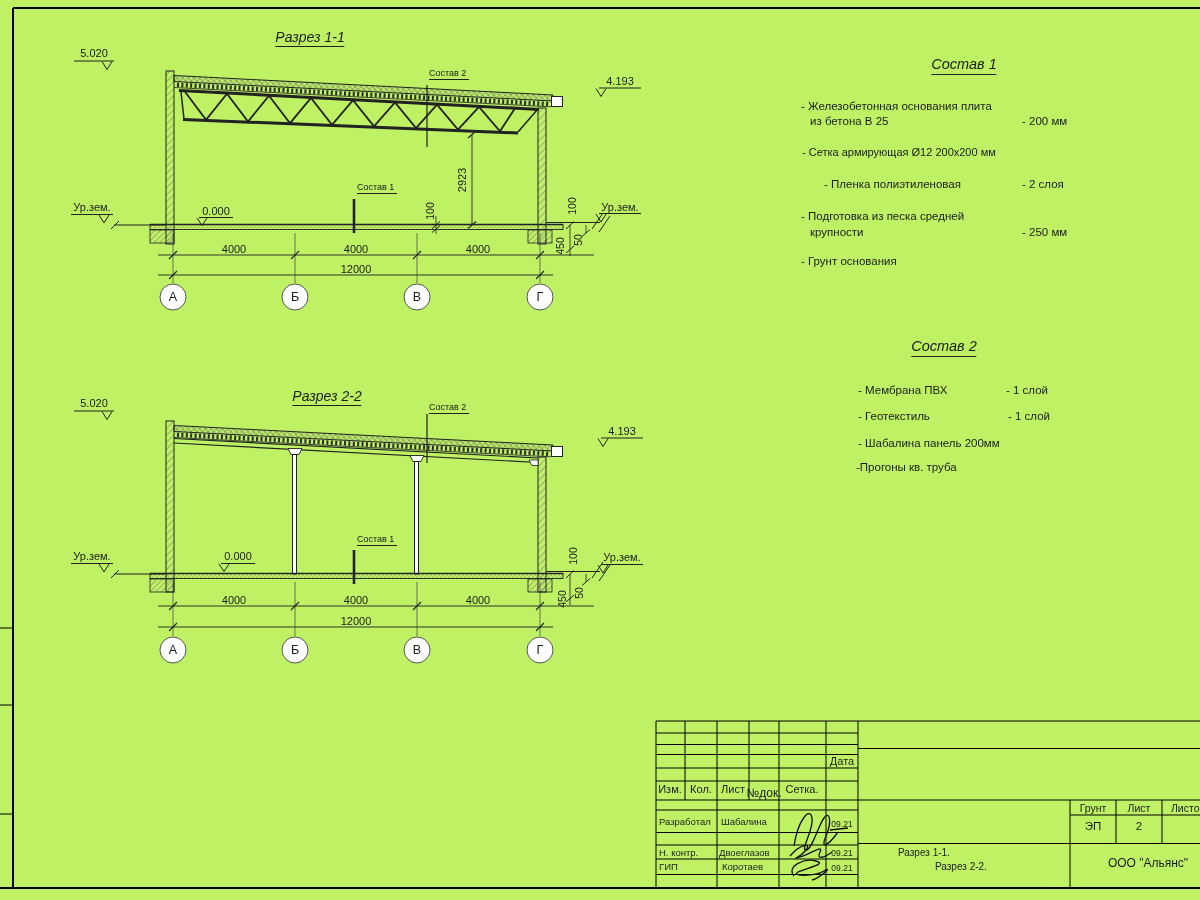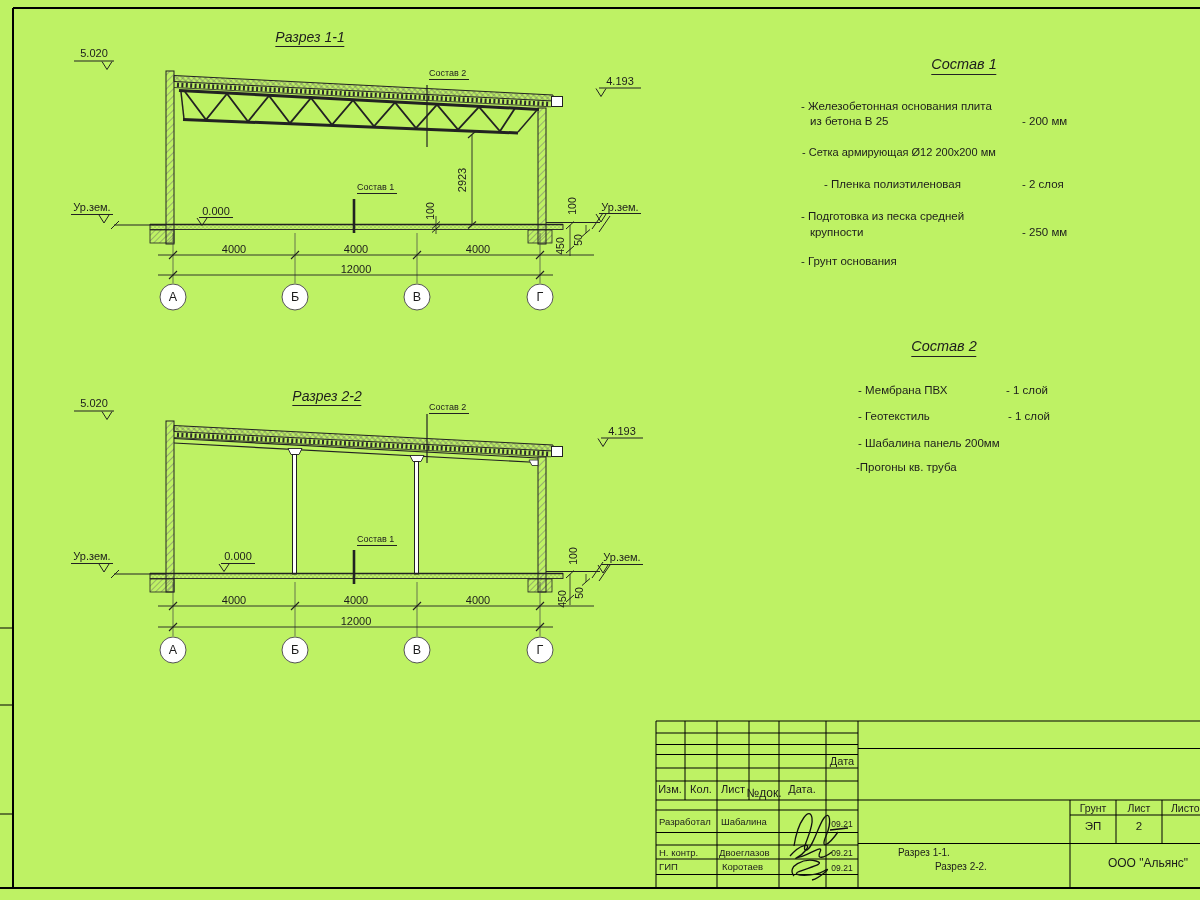--- a/index.html
+++ b/index.html
@@ -314,21 +314,21 @@
 <span class="t" style="left:1006px;top:385px;font-size:11.5px">- 1 слой</span>
 <span class="t" style="left:858px;top:411px;font-size:11.5px">- Геотекстиль</span>
 <span class="t" style="left:1008px;top:411px;font-size:11.5px">- 1 слой</span>
 <span class="t" style="left:858px;top:438px;font-size:11.5px">- Шабалина панель 200мм</span>
 <span class="t" style="left:856px;top:462px;font-size:11.5px">-Прогоны кв. труба</span>
 
 <span class="t ctr" style="left:670px;top:784px;font-size:11px">Изм.</span>
 <span class="t ctr" style="left:701px;top:784px;font-size:11px">Кол.</span>
 <span class="t ctr" style="left:733px;top:784px;font-size:11px">Лист</span>
 <span class="t ctr" style="left:764px;top:787px;font-size:12px">№док.</span>
-<span class="t ctr" style="left:802px;top:784px;font-size:11px">Дата.</span>
+<span class="t ctr" style="left:802px;top:784px;font-size:11px">Сетка.</span>
 <span class="t ctr" style="left:842px;top:756px;font-size:11px">Дата</span>
 
 <span class="t" style="left:659px;top:817px;font-size:9.5px">Разработал</span>
 <span class="t" style="left:721px;top:817px;font-size:9.5px">Шабалина</span>
 <span class="t ctr" style="left:842px;top:820px;font-size:8.5px">09.21</span>
 <span class="t" style="left:659px;top:848px;font-size:9.5px">Н. контр.</span>
 <span class="t" style="left:719px;top:848px;font-size:9.5px">Двоеглазов</span>
 <span class="t ctr" style="left:842px;top:849px;font-size:8.5px">09.21</span>
 <span class="t" style="left:659px;top:862px;font-size:9.5px">ГИП</span>
 <span class="t" style="left:722px;top:862px;font-size:9.5px">Коротаев</span>

